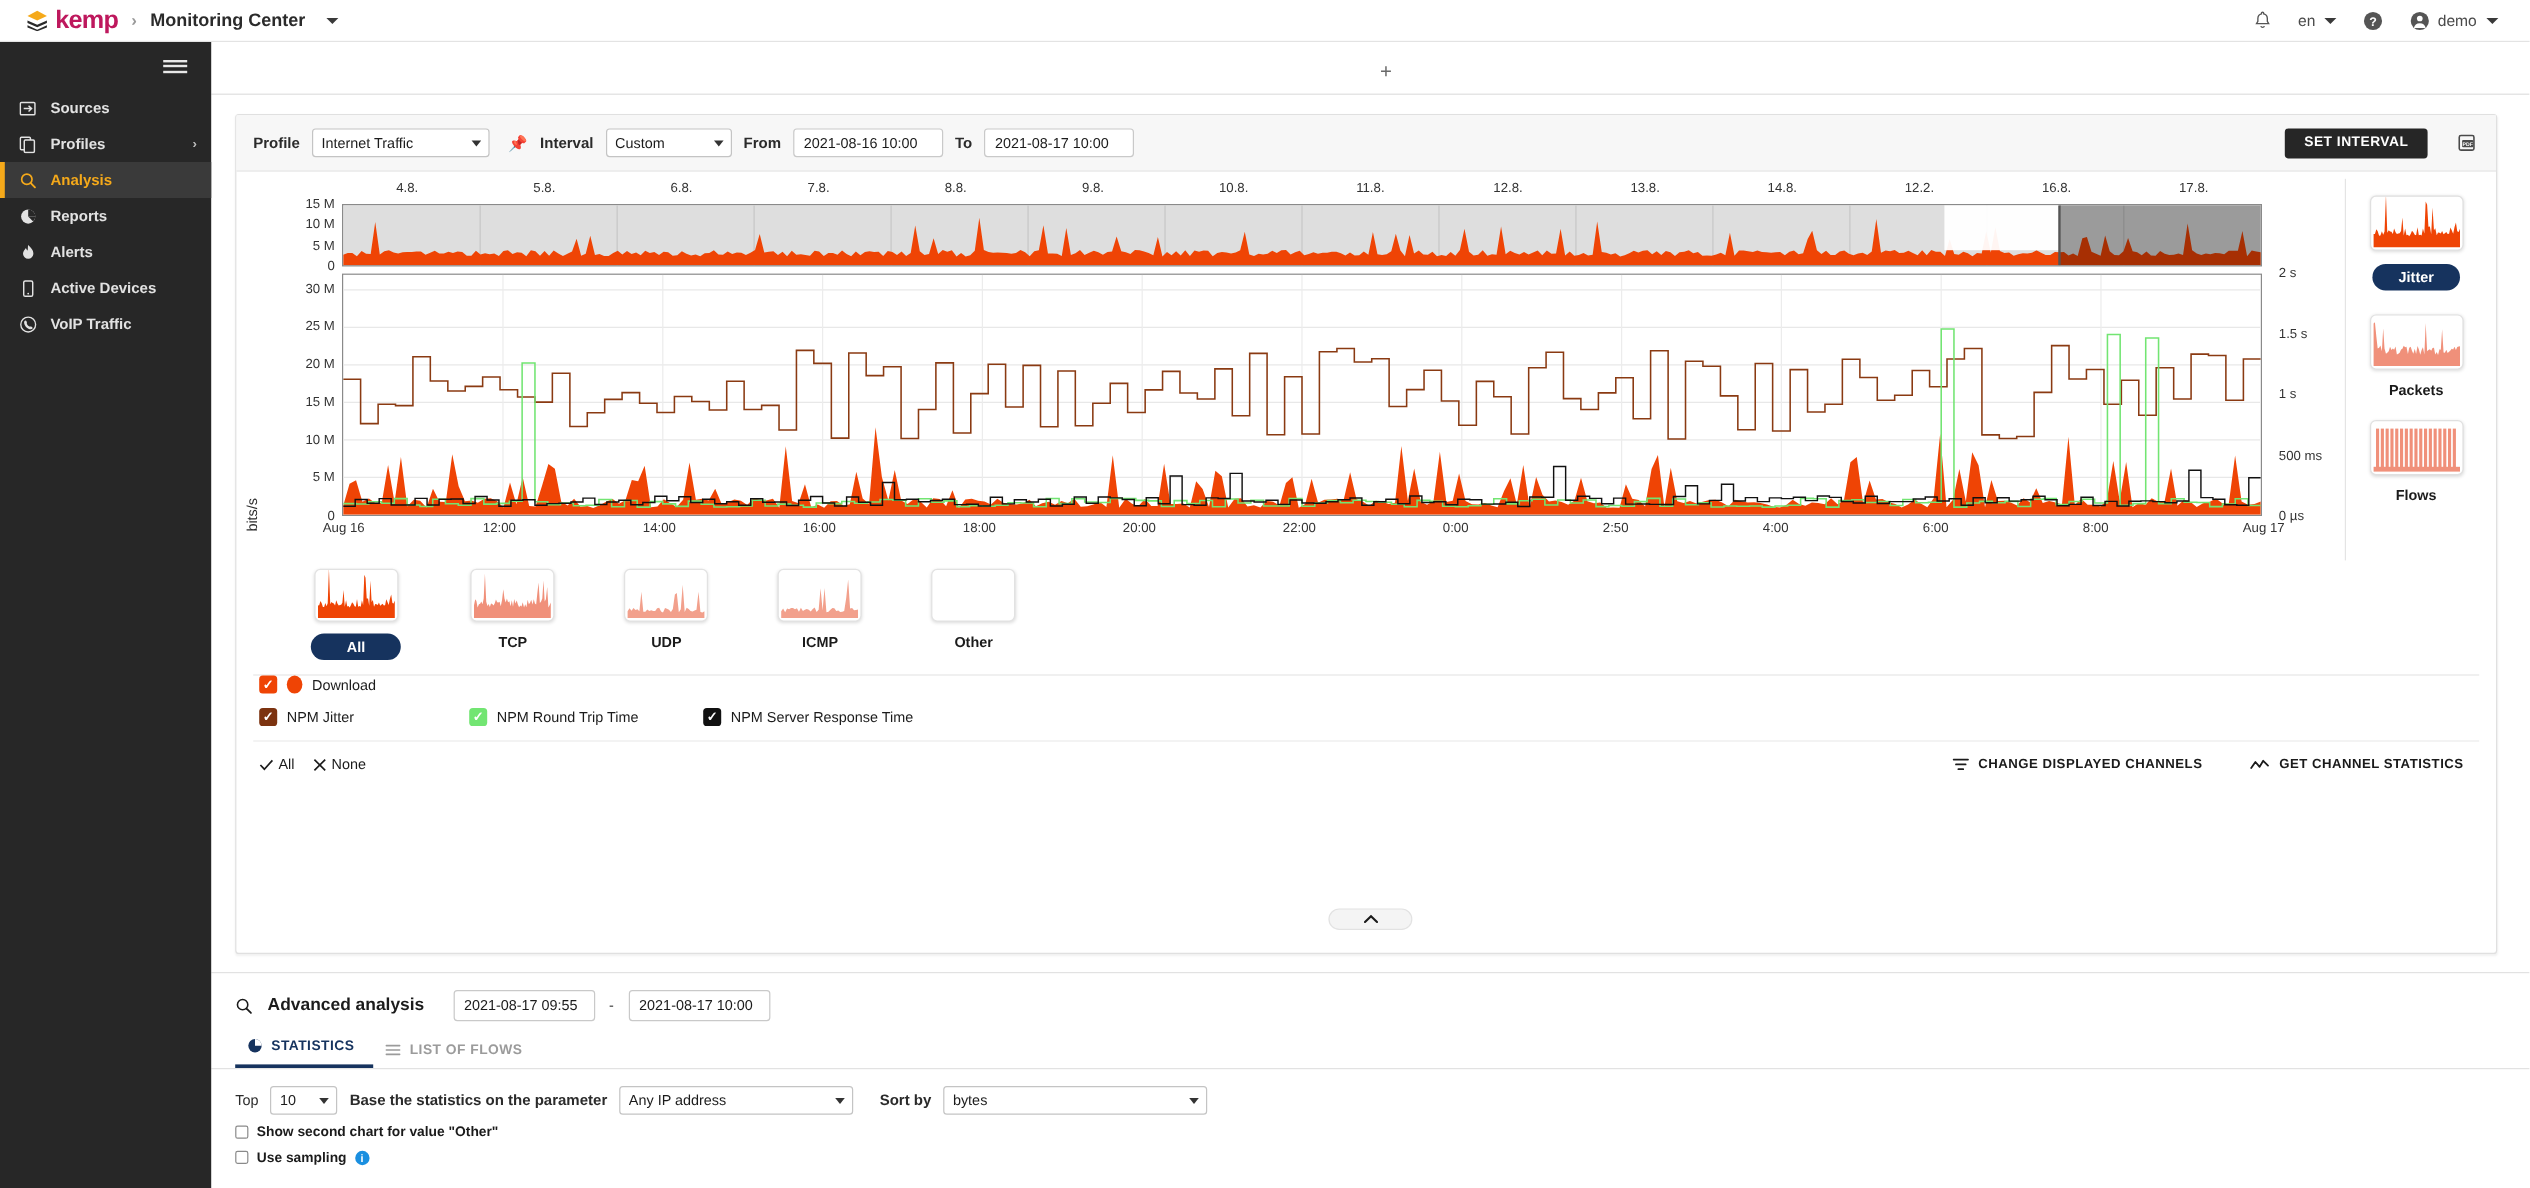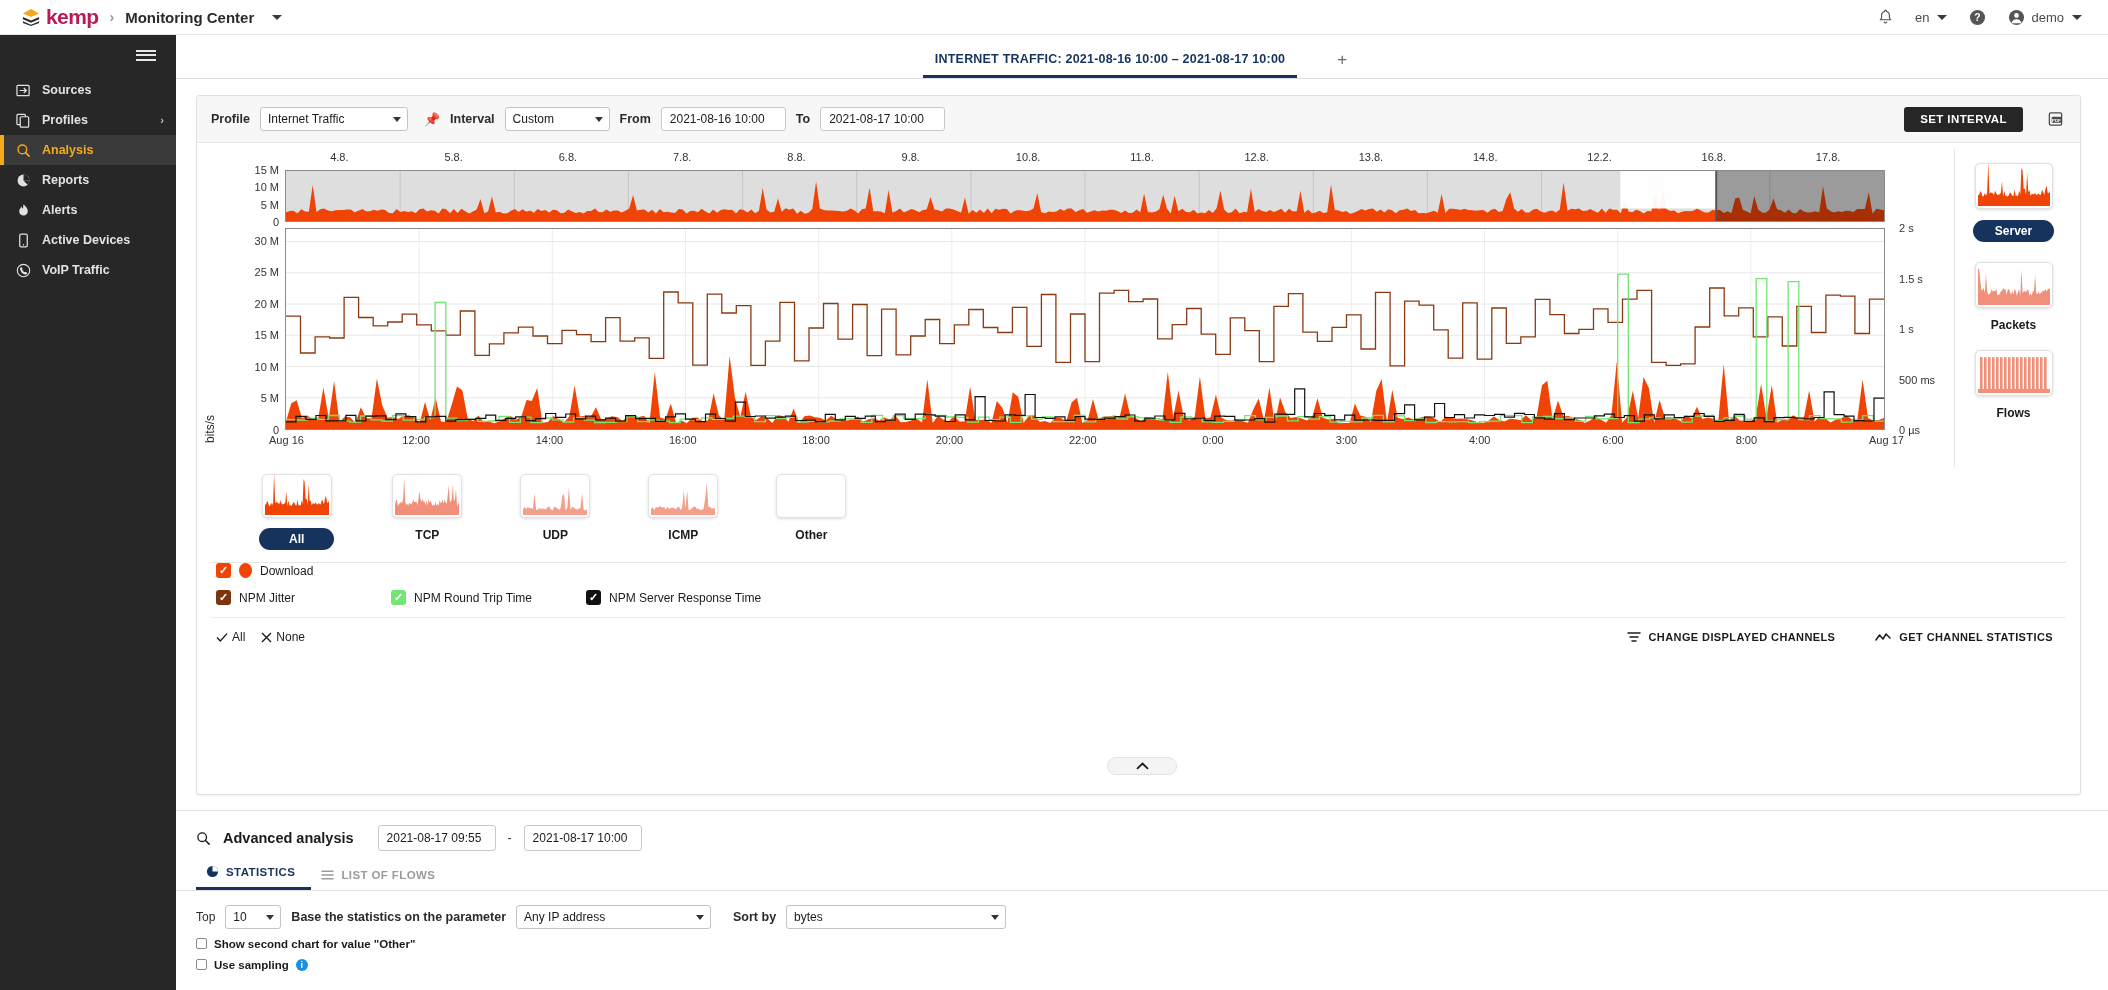--- a/index.html
+++ b/index.html
@@ -288,21 +288,20 @@
           <path d="M5 4.6c.6-.4 1.3 0 1.7.8.4.9-.1 1.3.2 2 .4.9 1.2 1.8 2.1 2.2.7.3 1.1-.2 2 .2.8.4 1.2 1.1.8 1.7-1.1 1.5-4 .3-5.5-1.2S3.6 5.6 5 4.6z" fill="#e2e2e2"></path>
         </svg>
     </span>
     <span>VoIP Traffic</span>
   </div>
 </div>
 
 <div id="main">
 
   <div id="tabbar">
-    <div class="tab">INTERNET TRAFFIC: 2021-08-16 10:00 – 2021-08-17 10:00</div>
     <div class="tab-add">+</div>
   </div>
 
   <div id="card">
 
     <div id="toolbar">
       <span class="tb-label">Profile</span>
       <span class="selwrap">
         <select class="sel" style="width:148px">
           <option>Internet Traffic</option>
@@ -368,21 +367,21 @@
 
       <div id="mainx-host">
           <div class="xtick" style="left: 72px;">Aug 16</div>
           <div class="xtick" style="left: 205.333px;">12:00</div>
           <div class="xtick" style="left: 338.667px;">14:00</div>
           <div class="xtick" style="left: 472px;">16:00</div>
           <div class="xtick" style="left: 605.333px;">18:00</div>
           <div class="xtick" style="left: 738.667px;">20:00</div>
           <div class="xtick" style="left: 872px;">22:00</div>
           <div class="xtick" style="left: 1005.33px;">0:00</div>
-          <div class="xtick" style="left: 1138.67px;">3:00</div>
+          <div class="xtick" style="left: 1138.67px;">2:50</div>
           <div class="xtick" style="left: 1272px;">4:00</div>
           <div class="xtick" style="left: 1405.33px;">6:00</div>
           <div class="xtick" style="left: 1538.67px;">8:00</div>
           <div class="xtick" style="left: 1672px;">Aug 17</div>
         </div>
 
       <div id="righty-host">
           <div class="rtick" style="top: 281px; left: 1702px;">0 µs</div>
           <div class="rtick" style="top: 230.5px; left: 1702px;">500 ms</div>
           <div class="rtick" style="top: 180px; left: 1702px;">1 s</div>
@@ -438,21 +437,21 @@
             <path d="M0.0,192.9 L10.0,192.9 L10.0,192.9 L10.0,187.3 L20.0,187.3 L20.0,187.3 L20.0,190.4 L30.0,190.4 L30.0,190.4 L30.0,186.5 L40.0,186.5 L40.0,186.5 L40.0,191.8 L49.9,191.8 L49.9,191.8 L49.9,191.9 L59.9,191.9 L59.9,191.9 L59.9,186.3 L69.9,186.3 L69.9,186.3 L69.9,191.9 L79.9,191.9 L79.9,191.9 L79.9,187.1 L89.9,187.1 L89.9,187.1 L89.9,186.8 L99.9,186.8 L99.9,186.8 L99.9,190.6 L109.9,190.6 L109.9,190.6 L109.9,184.8 L119.9,184.8 L119.9,184.8 L119.9,187.7 L129.8,187.7 L129.8,187.7 L129.8,192.9 L139.8,192.9 L139.8,192.9 L139.8,187.9 L149.8,187.9 L149.8,187.9 L149.8,187.4 L159.8,187.4 L159.8,187.4 L159.8,192.1 L169.8,192.1 L169.8,192.1 L169.8,190.7 L179.8,190.7 L179.8,190.7 L179.8,190.4 L189.8,190.4 L189.8,190.4 L189.8,189.3 L199.8,189.3 L199.8,189.3 L199.8,186.1 L209.7,186.1 L209.7,186.1 L209.7,191.4 L219.7,191.4 L219.7,191.4 L219.7,189.3 L229.7,189.3 L229.7,189.3 L229.7,187.9 L239.7,187.9 L239.7,187.9 L239.7,191.6 L249.7,191.6 L249.7,191.6 L249.7,189.7 L259.7,189.7 L259.7,189.7 L259.7,184.5 L269.7,184.5 L269.7,184.5 L269.7,188.3 L279.7,188.3 L279.7,188.3 L279.7,185.0 L289.6,185.0 L289.6,185.0 L289.6,189.8 L299.6,189.8 L299.6,189.8 L299.6,187.1 L309.6,187.1 L309.6,187.1 L309.6,190.8 L319.6,190.8 L319.6,190.8 L319.6,189.1 L329.6,189.1 L329.6,189.1 L329.6,192.1 L339.6,192.1 L339.6,192.1 L339.6,186.6 L349.6,186.6 L349.6,186.6 L349.6,189.6 L359.6,189.6 L359.6,189.6 L359.6,189.3 L369.5,189.3 L369.5,189.3 L369.5,192.3 L379.5,192.3 L379.5,192.3 L379.5,187.8 L389.5,187.8 L389.5,187.8 L389.5,184.8 L399.5,184.8 L399.5,184.8 L399.5,190.2 L409.5,190.2 L409.5,190.2 L409.5,192.7 L419.5,192.7 L419.5,192.7 L419.5,185.2 L429.5,185.2 L429.5,185.2 L429.5,189.5 L439.5,189.5 L439.5,189.5 L439.5,192.1 L449.4,192.1 L449.4,192.1 L449.4,173.1 L459.4,173.1 L459.4,173.1 L459.4,187.5 L469.4,187.5 L469.4,187.5 L469.4,187.0 L479.4,187.0 L479.4,187.0 L479.4,189.2 L489.4,189.2 L489.4,189.2 L489.4,188.1 L499.4,188.1 L499.4,188.1 L499.4,187.1 L509.4,187.1 L509.4,187.1 L509.4,191.5 L519.4,191.5 L519.4,191.5 L519.4,191.2 L529.3,191.2 L529.3,191.2 L529.3,192.7 L539.3,192.7 L539.3,192.7 L539.3,185.3 L549.3,185.3 L549.3,185.3 L549.3,190.9 L559.3,190.9 L559.3,190.9 L559.3,187.4 L569.3,187.4 L569.3,187.4 L569.3,189.4 L579.3,189.4 L579.3,189.4 L579.3,187.1 L589.3,187.1 L589.3,187.1 L589.3,192.6 L599.3,192.6 L599.3,192.6 L599.3,191.2 L609.2,191.2 L609.2,191.2 L609.2,185.1 L619.2,185.1 L619.2,185.1 L619.2,190.3 L629.2,190.3 L629.2,190.3 L629.2,185.2 L639.2,185.2 L639.2,185.2 L639.2,185.9 L649.2,185.9 L649.2,185.9 L649.2,187.2 L659.2,187.2 L659.2,187.2 L659.2,192.5 L669.2,192.5 L669.2,192.5 L669.2,185.8 L679.2,185.8 L679.2,185.8 L679.2,190.8 L689.1,190.8 L689.1,190.8 L689.1,167.6 L699.1,167.6 L699.1,167.6 L699.1,191.5 L709.1,191.5 L709.1,191.5 L709.1,192.0 L719.1,192.0 L719.1,192.0 L719.1,185.9 L729.1,185.9 L729.1,185.9 L729.1,186.4 L739.1,186.4 L739.1,186.4 L739.1,165.5 L749.1,165.5 L749.1,165.5 L749.1,188.5 L759.1,188.5 L759.1,188.5 L759.1,189.4 L769.0,189.4 L769.0,189.4 L769.0,187.8 L779.0,187.8 L779.0,187.8 L779.0,191.3 L789.0,191.3 L789.0,191.3 L789.0,187.7 L799.0,187.7 L799.0,187.7 L799.0,190.2 L809.0,190.2 L809.0,190.2 L809.0,190.4 L819.0,190.4 L819.0,190.4 L819.0,189.1 L829.0,189.1 L829.0,189.1 L829.0,187.5 L839.0,187.5 L839.0,187.5 L839.0,186.0 L848.9,186.0 L848.9,186.0 L848.9,192.1 L858.9,192.1 L858.9,192.1 L858.9,189.1 L868.9,189.1 L868.9,189.1 L868.9,187.0 L878.9,187.0 L878.9,187.0 L878.9,190.8 L888.9,190.8 L888.9,190.8 L888.9,184.4 L898.9,184.4 L898.9,184.4 L898.9,189.8 L908.9,189.8 L908.9,189.8 L908.9,189.1 L918.9,189.1 L918.9,189.1 L918.9,191.7 L928.8,191.7 L928.8,191.7 L928.8,187.1 L938.8,187.1 L938.8,187.1 L938.8,187.4 L948.8,187.4 L948.8,187.4 L948.8,191.1 L958.8,191.1 L958.8,191.1 L958.8,191.0 L968.8,191.0 L968.8,191.0 L968.8,189.6 L978.8,189.6 L978.8,189.6 L978.8,193.1 L988.8,193.1 L988.8,193.1 L988.8,185.2 L998.8,185.2 L998.8,185.2 L998.8,185.3 L1008.7,185.3 L1008.7,185.3 L1008.7,159.8 L1018.7,159.8 L1018.7,159.8 L1018.7,187.9 L1028.7,187.9 L1028.7,187.9 L1028.7,184.5 L1038.7,184.5 L1038.7,184.5 L1038.7,186.3 L1048.7,186.3 L1048.7,186.3 L1048.7,190.8 L1058.7,190.8 L1058.7,190.8 L1058.7,186.1 L1068.7,186.1 L1068.7,186.1 L1068.7,191.1 L1078.7,191.1 L1078.7,191.1 L1078.7,191.0 L1088.6,191.0 L1088.6,191.0 L1088.6,191.3 L1098.6,191.3 L1098.6,191.3 L1098.6,191.4 L1108.6,191.4 L1108.6,191.4 L1108.6,184.7 L1118.6,184.7 L1118.6,184.7 L1118.6,175.8 L1128.6,175.8 L1128.6,175.8 L1128.6,190.9 L1138.6,190.9 L1138.6,190.9 L1138.6,188.0 L1148.6,188.0 L1148.6,188.0 L1148.6,174.5 L1158.6,174.5 L1158.6,174.5 L1158.6,188.5 L1168.5,188.5 L1168.5,188.5 L1168.5,185.7 L1178.5,185.7 L1178.5,185.7 L1178.5,189.0 L1188.5,189.0 L1188.5,189.0 L1188.5,185.9 L1198.5,185.9 L1198.5,185.9 L1198.5,186.5 L1208.5,186.5 L1208.5,186.5 L1208.5,185.4 L1218.5,185.4 L1218.5,185.4 L1218.5,188.2 L1228.5,188.2 L1228.5,188.2 L1228.5,184.4 L1238.5,184.4 L1238.5,184.4 L1238.5,185.5 L1248.4,185.5 L1248.4,185.5 L1248.4,188.9 L1258.4,188.9 L1258.4,188.9 L1258.4,190.1 L1268.4,190.1 L1268.4,190.1 L1268.4,184.6 L1278.4,184.6 L1278.4,184.6 L1278.4,190.6 L1288.4,190.6 L1288.4,190.6 L1288.4,189.0 L1298.4,189.0 L1298.4,189.0 L1298.4,189.0 L1308.4,189.0 L1308.4,189.0 L1308.4,186.9 L1318.4,186.9 L1318.4,186.9 L1318.4,185.2 L1328.3,185.2 L1328.3,185.2 L1328.3,188.5 L1338.3,188.5 L1338.3,188.5 L1338.3,186.7 L1348.3,186.7 L1348.3,186.7 L1348.3,192.1 L1358.3,192.1 L1358.3,192.1 L1358.3,185.8 L1368.3,185.8 L1368.3,185.8 L1368.3,189.9 L1378.3,189.9 L1378.3,189.9 L1378.3,185.8 L1388.3,185.8 L1388.3,185.8 L1388.3,188.6 L1398.3,188.6 L1398.3,188.6 L1398.3,187.4 L1408.2,187.4 L1408.2,187.4 L1408.2,184.5 L1418.2,184.5 L1418.2,184.5 L1418.2,187.4 L1428.2,187.4 L1428.2,187.4 L1428.2,192.4 L1438.2,192.4 L1438.2,192.4 L1438.2,191.3 L1448.2,191.3 L1448.2,191.3 L1448.2,185.3 L1458.2,185.3 L1458.2,185.3 L1458.2,192.3 L1468.2,192.3 L1468.2,192.3 L1468.2,188.8 L1478.2,188.8 L1478.2,188.8 L1478.2,192.7 L1488.1,192.7 L1488.1,192.7 L1488.1,188.7 L1498.1,188.7 L1498.1,188.7 L1498.1,188.4 L1508.1,188.4 L1508.1,188.4 L1508.1,189.0 L1518.1,189.0 L1518.1,189.0 L1518.1,189.9 L1528.1,189.9 L1528.1,189.9 L1528.1,188.5 L1538.1,188.5 L1538.1,188.5 L1538.1,162.9 L1548.1,162.9 L1548.1,162.9 L1548.1,185.7 L1558.1,185.7 L1558.1,185.7 L1558.1,187.1 L1568.0,187.1 L1568.0,187.1 L1568.0,191.6 L1578.0,191.6 L1578.0,191.6 L1578.0,192.0 L1588.0,192.0 L1588.0,192.0 L1588.0,169.1 L1598.0,169.1" fill="none" stroke="#111" stroke-width="1.2"></path>
           </svg>
       </div>
 
       <div id="rightpanel">
         <div class="thumb">
             <svg id="sp0" width="76" height="44" viewBox="0 0 76 44" preserveAspectRatio="none">
               <polygon points="2,42 2.0,30.9 3.1,30.9 4.3,27.0 5.4,28.8 6.6,32.4 7.7,32.3 8.9,28.8 10.0,31.7 11.1,29.0 12.3,-1.6 13.4,30.0 14.6,27.9 15.7,29.0 16.9,29.2 18.0,31.1 19.1,26.4 20.3,29.5 21.4,30.9 22.6,30.6 23.7,30.4 24.9,28.5 26.0,17.3 27.1,32.2 28.3,26.5 29.4,32.0 30.6,31.6 31.7,32.8 32.9,30.9 34.0,28.2 35.1,29.6 36.3,31.7 37.4,32.1 38.6,25.4 39.7,32.1 40.9,31.6 42.0,32.2 43.1,26.4 44.3,30.6 45.4,3.9 46.6,6.6 47.7,24.9 48.9,24.8 50.0,31.2 51.1,9.0 52.3,27.9 53.4,26.3 54.6,32.1 55.7,29.7 56.9,30.0 58.0,30.5 59.1,28.4 60.3,31.3 61.4,30.3 62.6,29.4 63.7,31.0 64.9,30.7 66.0,25.5 67.1,27.9 68.3,30.7 69.4,25.3 70.6,21.4 71.7,28.7 72.9,29.3 74.0,26.6 74,42" fill="#ef4405"></polygon>
             </svg>
           </div>
-        <div class="thumb-lab sel-pill">Server</div>
+        <div class="thumb-lab sel-pill">Jitter</div>
         <div class="thumb">
             <svg id="sp1" width="76" height="44" viewBox="0 0 76 44" preserveAspectRatio="none">
               <polygon points="2,42 2.0,6.6 3.1,5.6 4.3,17.6 5.4,27.4 6.6,26.8 7.7,25.0 8.9,29.8 10.0,10.5 11.1,27.5 12.3,31.8 13.4,30.9 14.6,29.8 15.7,26.0 16.9,28.7 18.0,27.4 19.1,28.5 20.3,25.7 21.4,32.5 22.6,31.7 23.7,31.0 24.9,28.3 26.0,27.7 27.1,25.1 28.3,26.4 29.4,25.9 30.6,32.0 31.7,26.7 32.9,26.0 34.0,29.2 35.1,31.7 36.3,27.7 37.4,32.1 38.6,25.4 39.7,28.0 40.9,32.7 42.0,28.7 43.1,26.4 44.3,32.5 45.4,6.2 46.6,29.8 47.7,28.7 48.9,28.0 50.0,29.3 51.1,26.9 52.3,26.8 53.4,32.4 54.6,30.4 55.7,32.8 56.9,28.0 58.0,28.4 59.1,11.4 60.3,30.7 61.4,31.0 62.6,28.5 63.7,31.1 64.9,30.1 66.0,29.0 67.1,27.6 68.3,28.3 69.4,26.0 70.6,28.6 71.7,26.2 72.9,25.8 74.0,25.5 74,42" fill="#f0907a"></polygon>
             </svg>
           </div>
         <div class="thumb-lab">Packets</div>
         <div class="thumb">
             <svg id="sp2" width="76" height="44" viewBox="0 0 76 44" preserveAspectRatio="none">
               <rect x="4" y="6.16" width="2.6" height="34.839999999999996" fill="#f0907a"></rect>
               <rect x="8" y="6.16" width="2.6" height="34.839999999999996" fill="#f0907a"></rect>

